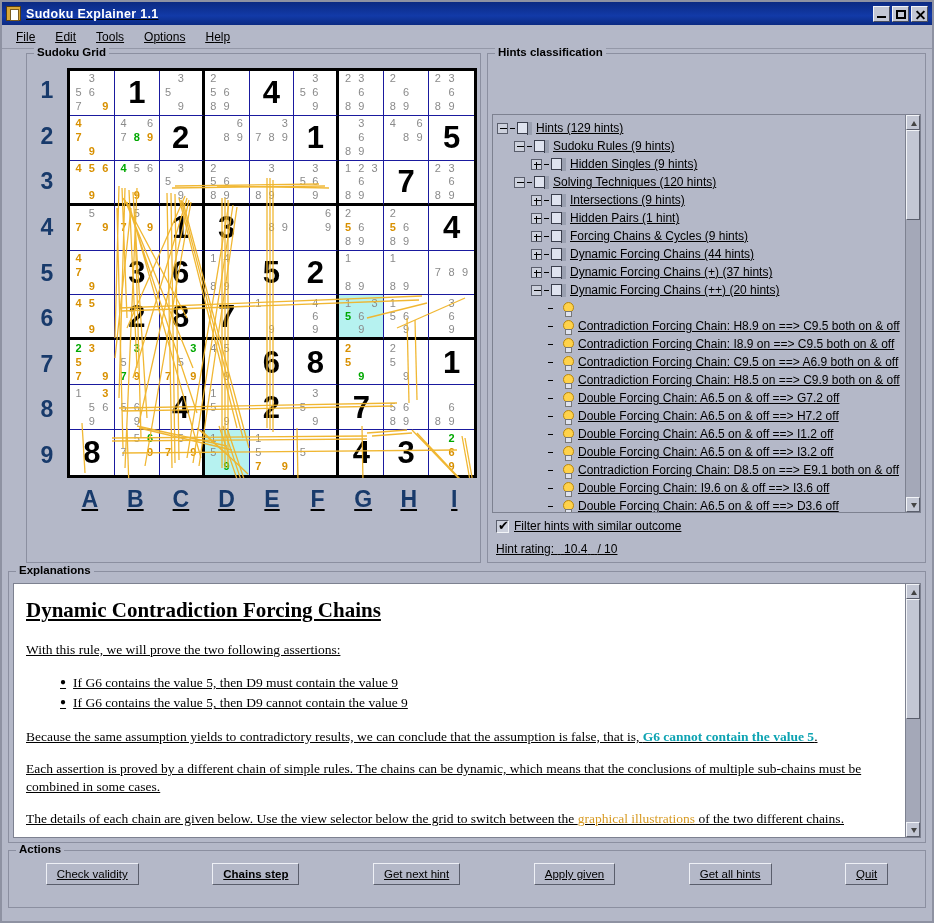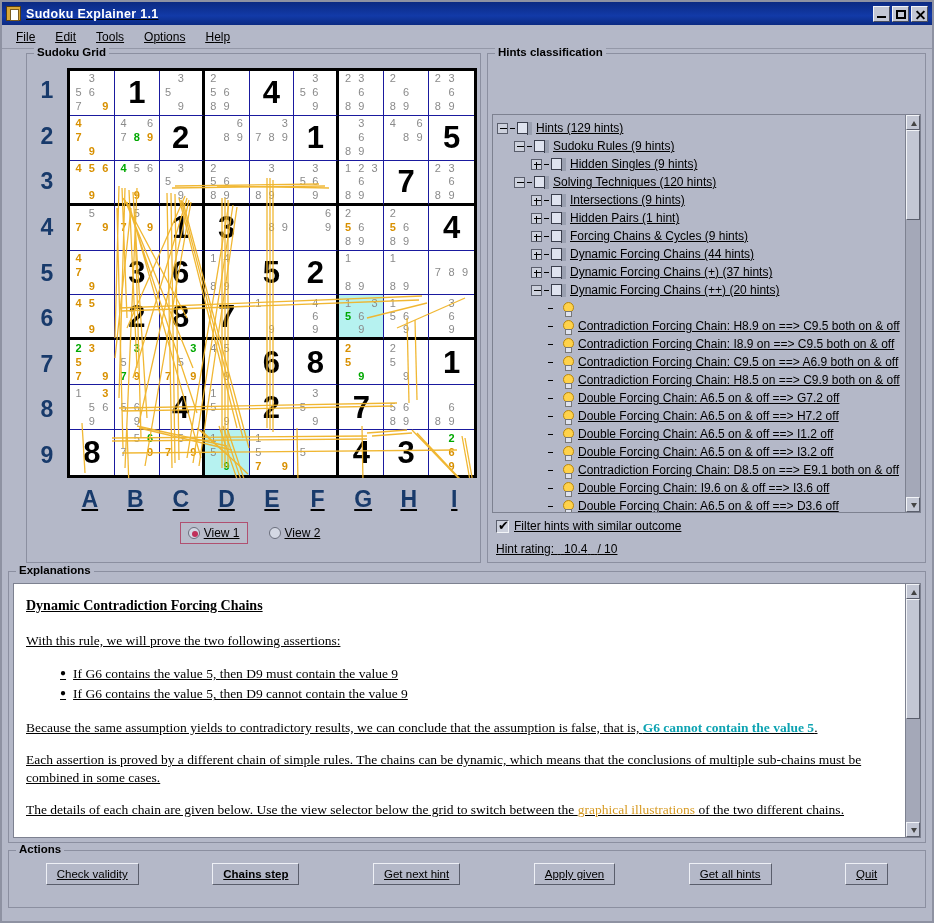--- a/index.html
+++ b/index.html
@@ -200,21 +200,21 @@
   .chk.on::after { content:"\2714"; position:absolute; left:1px; top:-3px;
                    font-size:13px; color:#000; }
   #rating-row { margin: 9px 0 2px 4px; font-size: 12px; color:#000; }
 
   
   #expl-panel { margin-top: 8px; height: 272px; }
   #expl-inner { padding: 11px 4px 4px 4px; height: 100%; display:flex; }
   #expl-box { flex:1; background:#fff; border:1px solid #7d8190; display:flex; overflow:hidden;}
   #expl-text { flex:1; padding: 10px 12px; font-family: "Liberation Serif", serif;
                font-size: 13.5px; color:#000; overflow:hidden; }
-  #expl-text h1 { font-size: 14px; margin: 4px 0 18px 0; font-weight: bold; }
+  #expl-text h1 { font-size: 21px; margin: 4px 0 18px 0; font-weight: bold; }
   #expl-text p { margin: 0 0 14px 0; line-height: 1.35; }
   #expl-text ul { margin: 0 0 14px 0; padding-left: 34px; list-style: none; }
   #expl-text li { line-height: 1.5; }
   #expl-text li::before { content:"\25CF"; margin-right: 7px; font-size: 10px; vertical-align: 2px;}
   .lnk-teal { color:#0da3b2; font-weight: bold; }
   .lnk-orange { color:#d79a22; }
 
   
   #actions-panel { margin: 7px 0 0 0; height: 58px; }
   #actions-inner { padding: 12px 0 0 0; height:100%; display:flex; align-items:flex-start;
@@ -1130,30 +1130,20 @@
               <div>A</div>
               <div>B</div>
               <div>C</div>
               <div>D</div>
               <div>E</div>
               <div>F</div>
               <div>G</div>
               <div>H</div>
               <div>I</div>
             </div>
-          <div id="viewsel">
-            <div class="radio-box focused">
-              <span class="radio on"></span>
-              <span>View 1</span>
-            </div>
-            <div class="radio-box">
-              <span class="radio"></span>
-              <span>View 2</span>
-            </div>
-          </div>
         </div>
       </div>
 
       <div class="group" id="hints-panel">
         <div class="glabel">Hints classification</div>
         <div id="hints-inner">
           <div id="tree-outer">
             <div id="tree">
                 <div class="tnode">
                   <span class="tindent" style="width: 0px;"></span>

